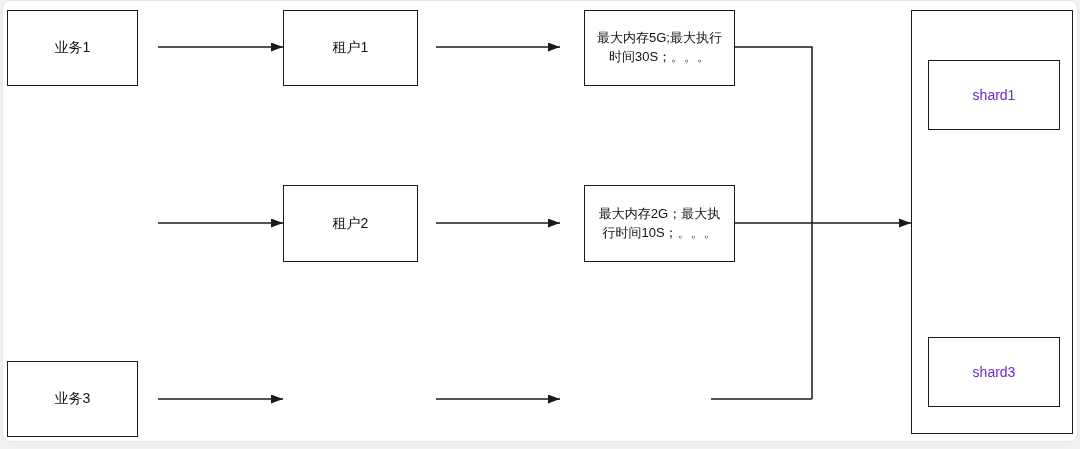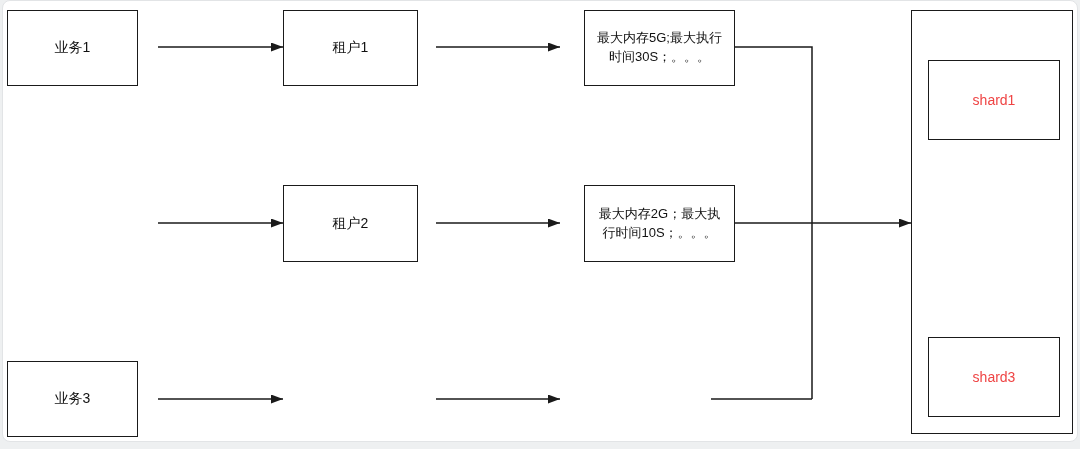--- a/index.html
+++ b/index.html
@@ -57,29 +57,29 @@
     width: 162px;
     height: 424px;
     box-sizing: border-box;
     background: #ffffff;
     border: 1.5px solid #1a1a1a;
   }
   .shard {
     position: absolute;
     left: 928px;
     width: 132px;
-    height: 80px;
+    height: 70px;
     box-sizing: border-box;
     background: #ffffff;
     border: 1.5px solid #1a1a1a;
     display: flex;
     align-items: center;
     justify-content: center;
     font-size: 14px;
-    color: #ef4444;
+    color: #6d28d9;
   }
   .shard1 { top: 60px; }
   .shard2 { top: 191px; }
   .shard3 { top: 337px; }
 
   svg.connectors {
     position: absolute;
     left: 0;
     top: 0;
     pointer-events: none;

